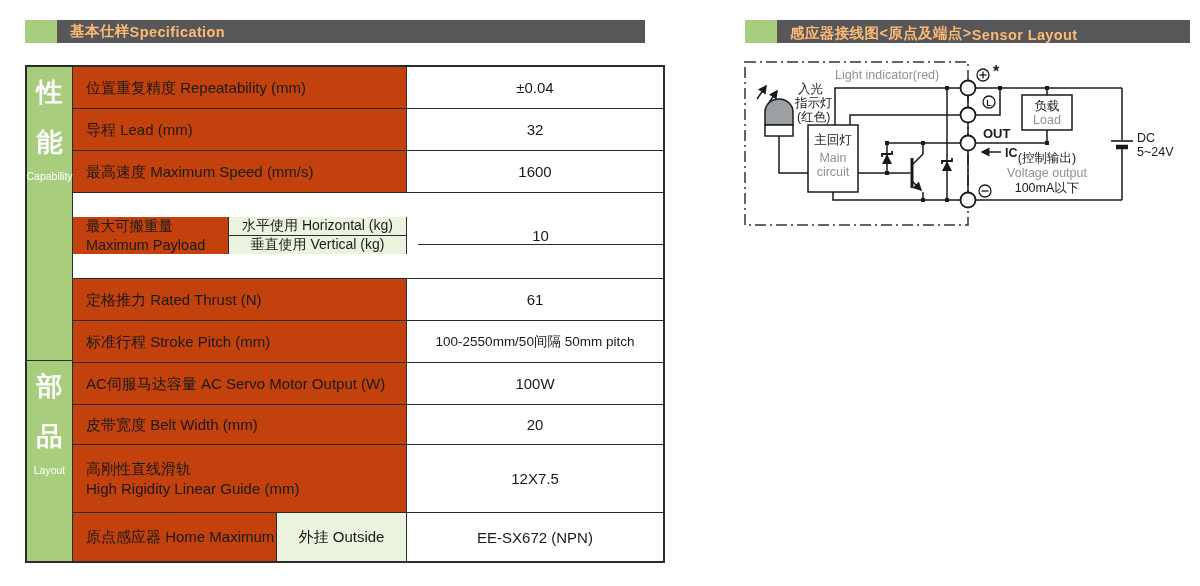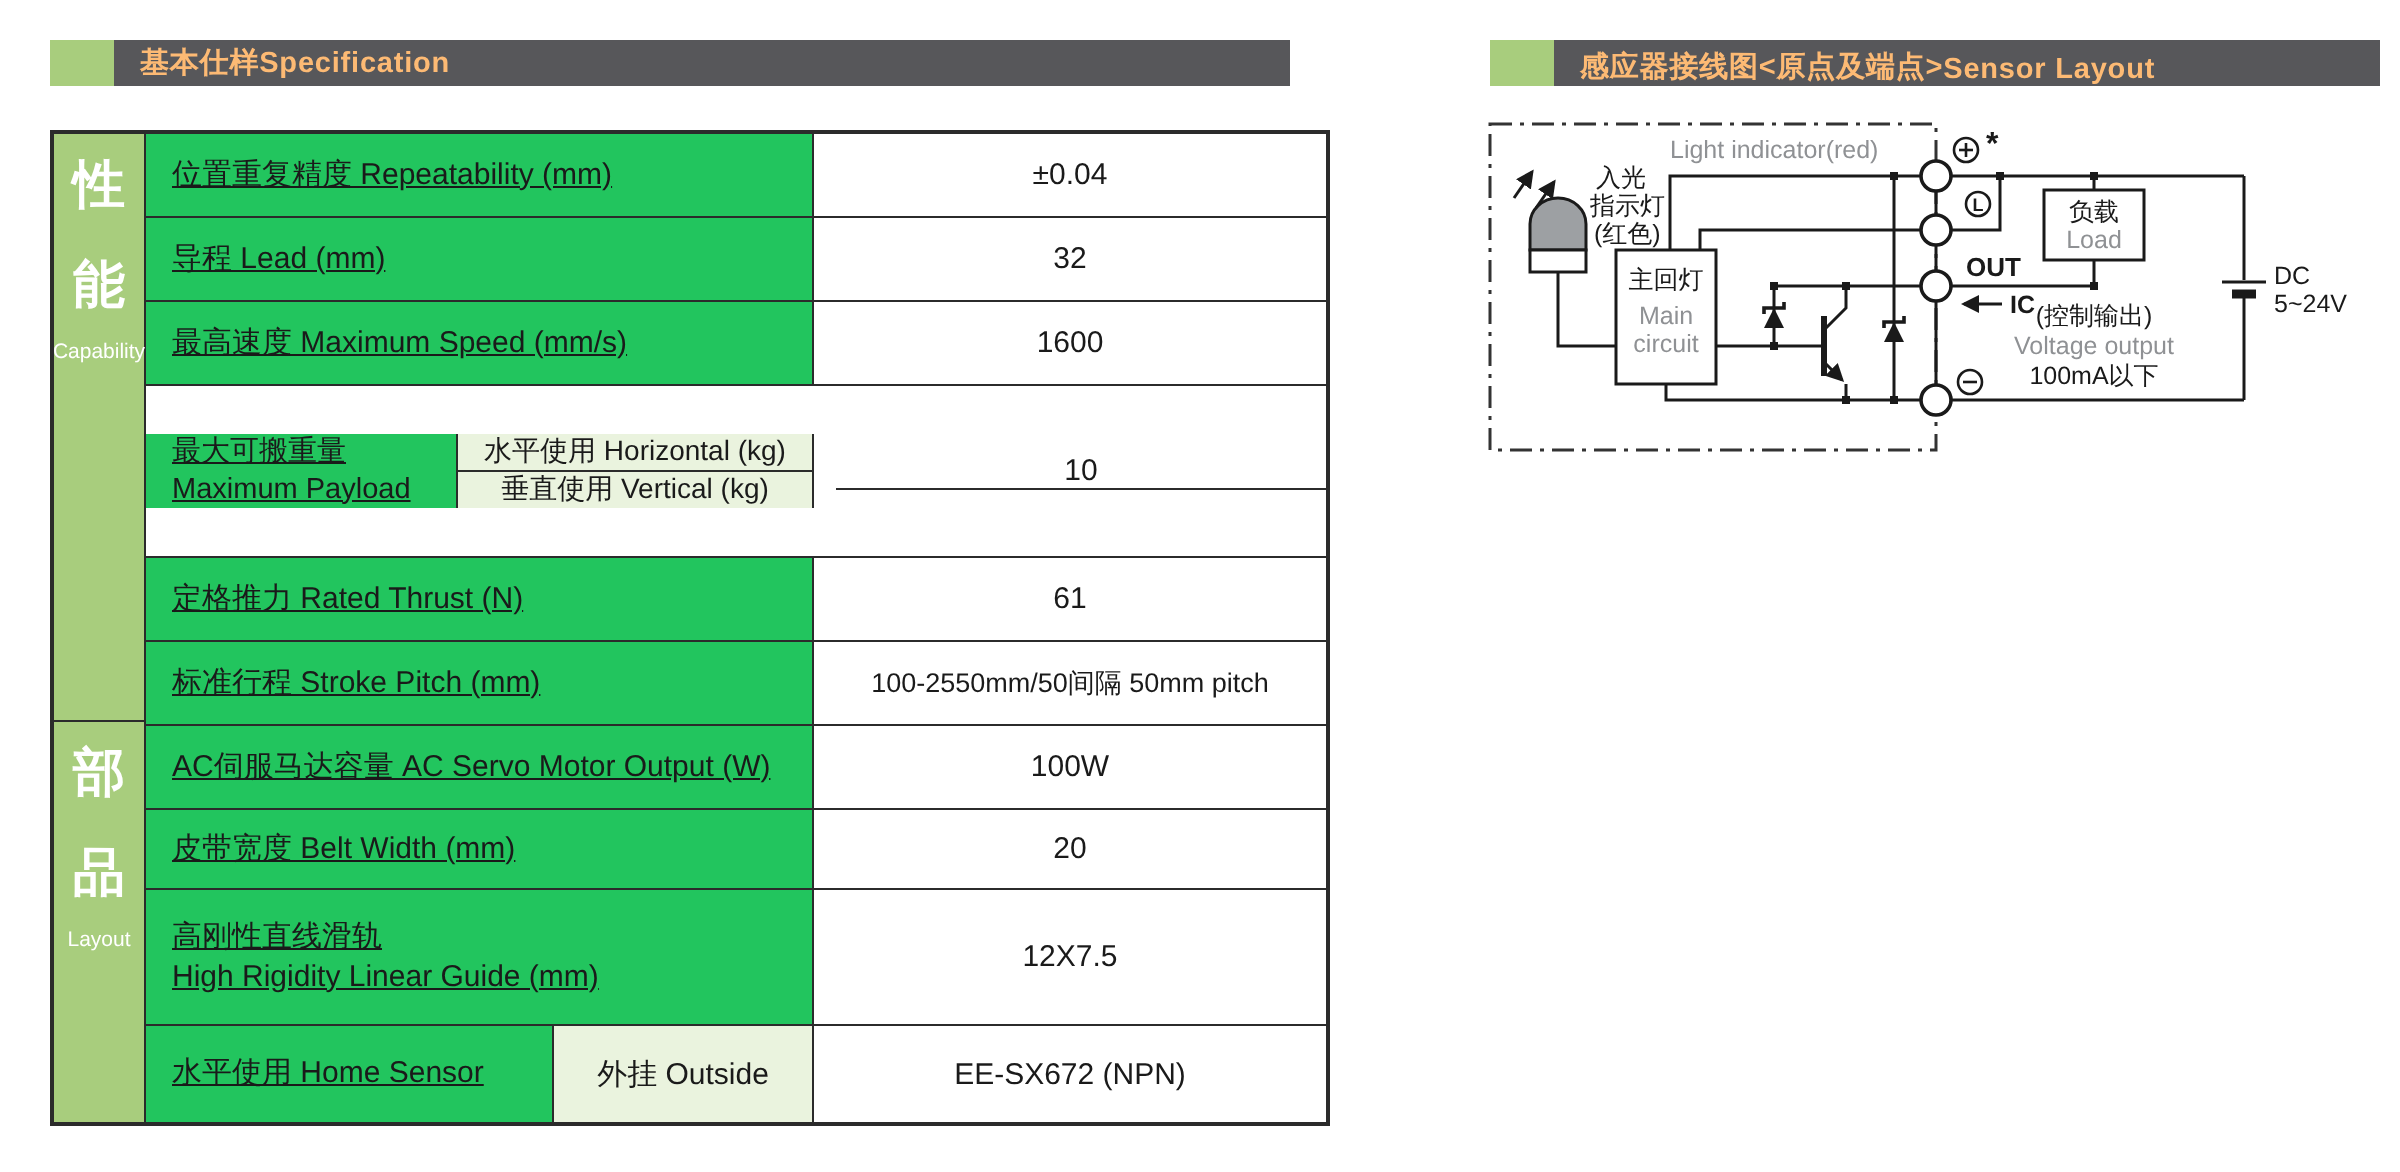--- a/index.html
+++ b/index.html
@@ -21,22 +21,22 @@
   .side{width:46px;border-right:1.5px solid #2b2b2b;box-sizing:border-box;display:flex;flex-direction:column;background:#a8cd7d;}
   .side-sec{display:flex;flex-direction:column;align-items:center;color:#fff;box-sizing:border-box;}
   .side-sec.cap{height:294px;border-bottom:1.5px solid #2b2b2b;}
   .side-sec.parts{flex:1;}
   .side-cn{width:30px;font-size:26px;font-weight:bold;line-height:50px;text-align:center;word-break:break-all;}
   .side-en{font-size:10.5px;margin-top:3px;}
 
   .rows{flex:1;display:flex;flex-direction:column;}
   .trow{display:flex;border-bottom:1.5px solid #2b2b2b;box-sizing:border-box;}
   .trow.last{border-bottom:none;flex:1;}
-  .lbl{width:334px;background:#22c55e;border-right:1.5px solid #2b2b2b;box-sizing:border-box;
-       display:flex;flex-direction:column;justify-content:center;padding-left:13px;font-size:15px;line-height:1.3;text-decoration:underline;}
+  .lbl{width:334px;background:#c2410c;border-right:1.5px solid #2b2b2b;box-sizing:border-box;
+       display:flex;flex-direction:column;justify-content:center;padding-left:13px;font-size:15px;line-height:1.3;}
   .val{flex:1;background:#fff;display:flex;align-items:center;justify-content:center;font-size:15px;}
   .val.small{font-size:13.5px;}
 
   
   .lbl.payload{width:156px;font-size:14.5px;}
   .paycol{width:178px;border-right:1.5px solid #2b2b2b;box-sizing:border-box;display:flex;flex-direction:column;background:#eaf3de;}
   .paycell{flex:1;display:flex;align-items:center;justify-content:center;font-size:14px;}
   .paycell.top{border-bottom:1.5px solid #2b2b2b;box-sizing:border-box;}
   .payvals{flex:1;display:flex;flex-direction:column;background:#fff;padding-left:11px;}
   .pvcell{flex:1;display:flex;align-items:center;justify-content:center;font-size:15px;box-sizing:border-box;}
@@ -141,21 +141,21 @@
         <div class="val">20</div>
       </div>
       <div class="trow h68">
         <div class="lbl">
           <span>高刚性直线滑轨</span>
           <span>High Rigidity Linear Guide (mm)</span>
         </div>
         <div class="val">12X7.5</div>
       </div>
       <div class="trow last">
-        <div class="lbl home">水平使用 Home Sensor</div>
+        <div class="lbl home">原点感应器 Home Maximum</div>
         <div class="homecol">外挂 Outside</div>
         <div class="val">EE-SX672 (NPN)</div>
       </div>
     </div>
   </div>
 
   <div class="diagram">
     <svg width="460" height="180" viewBox="0 0 460 180">
       <defs>
         <marker id="ah" markerWidth="8" markerHeight="8" refX="5" refY="3" orient="auto">

